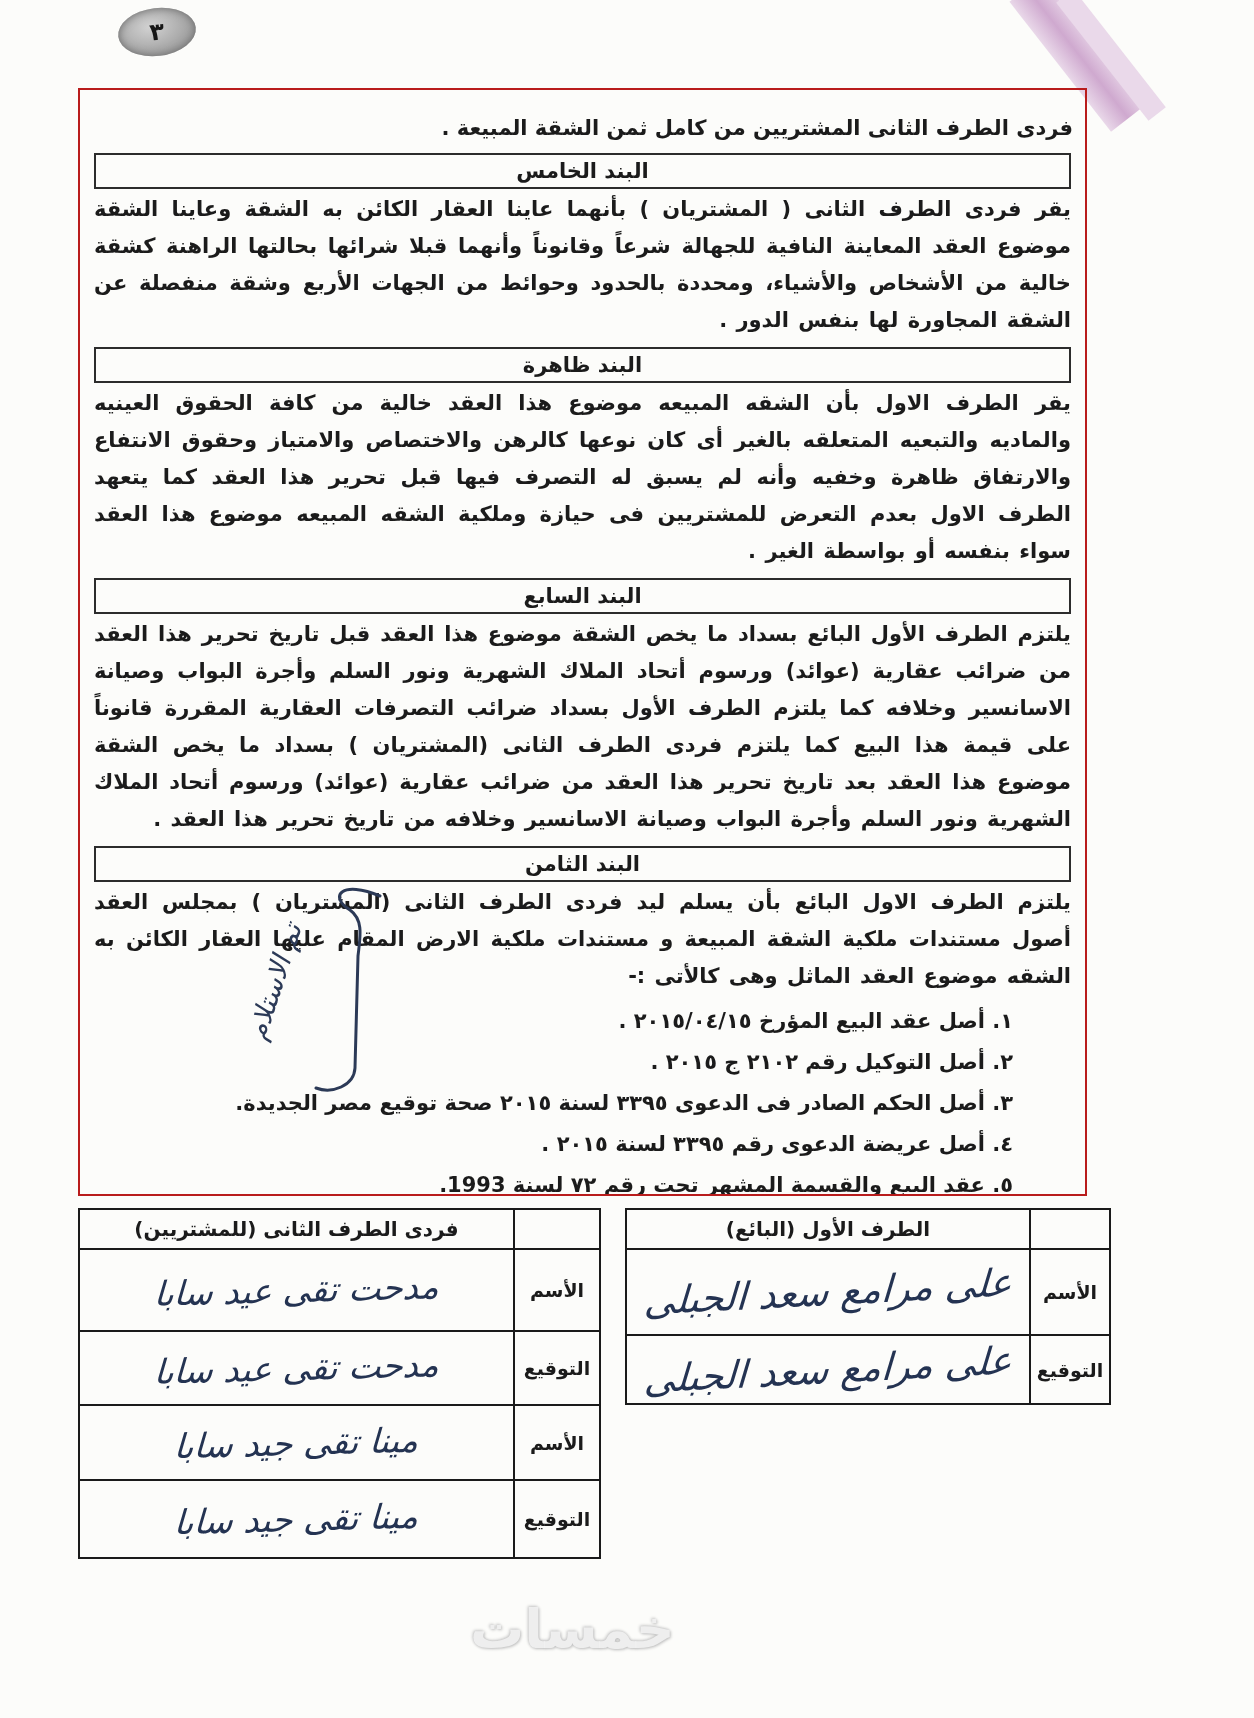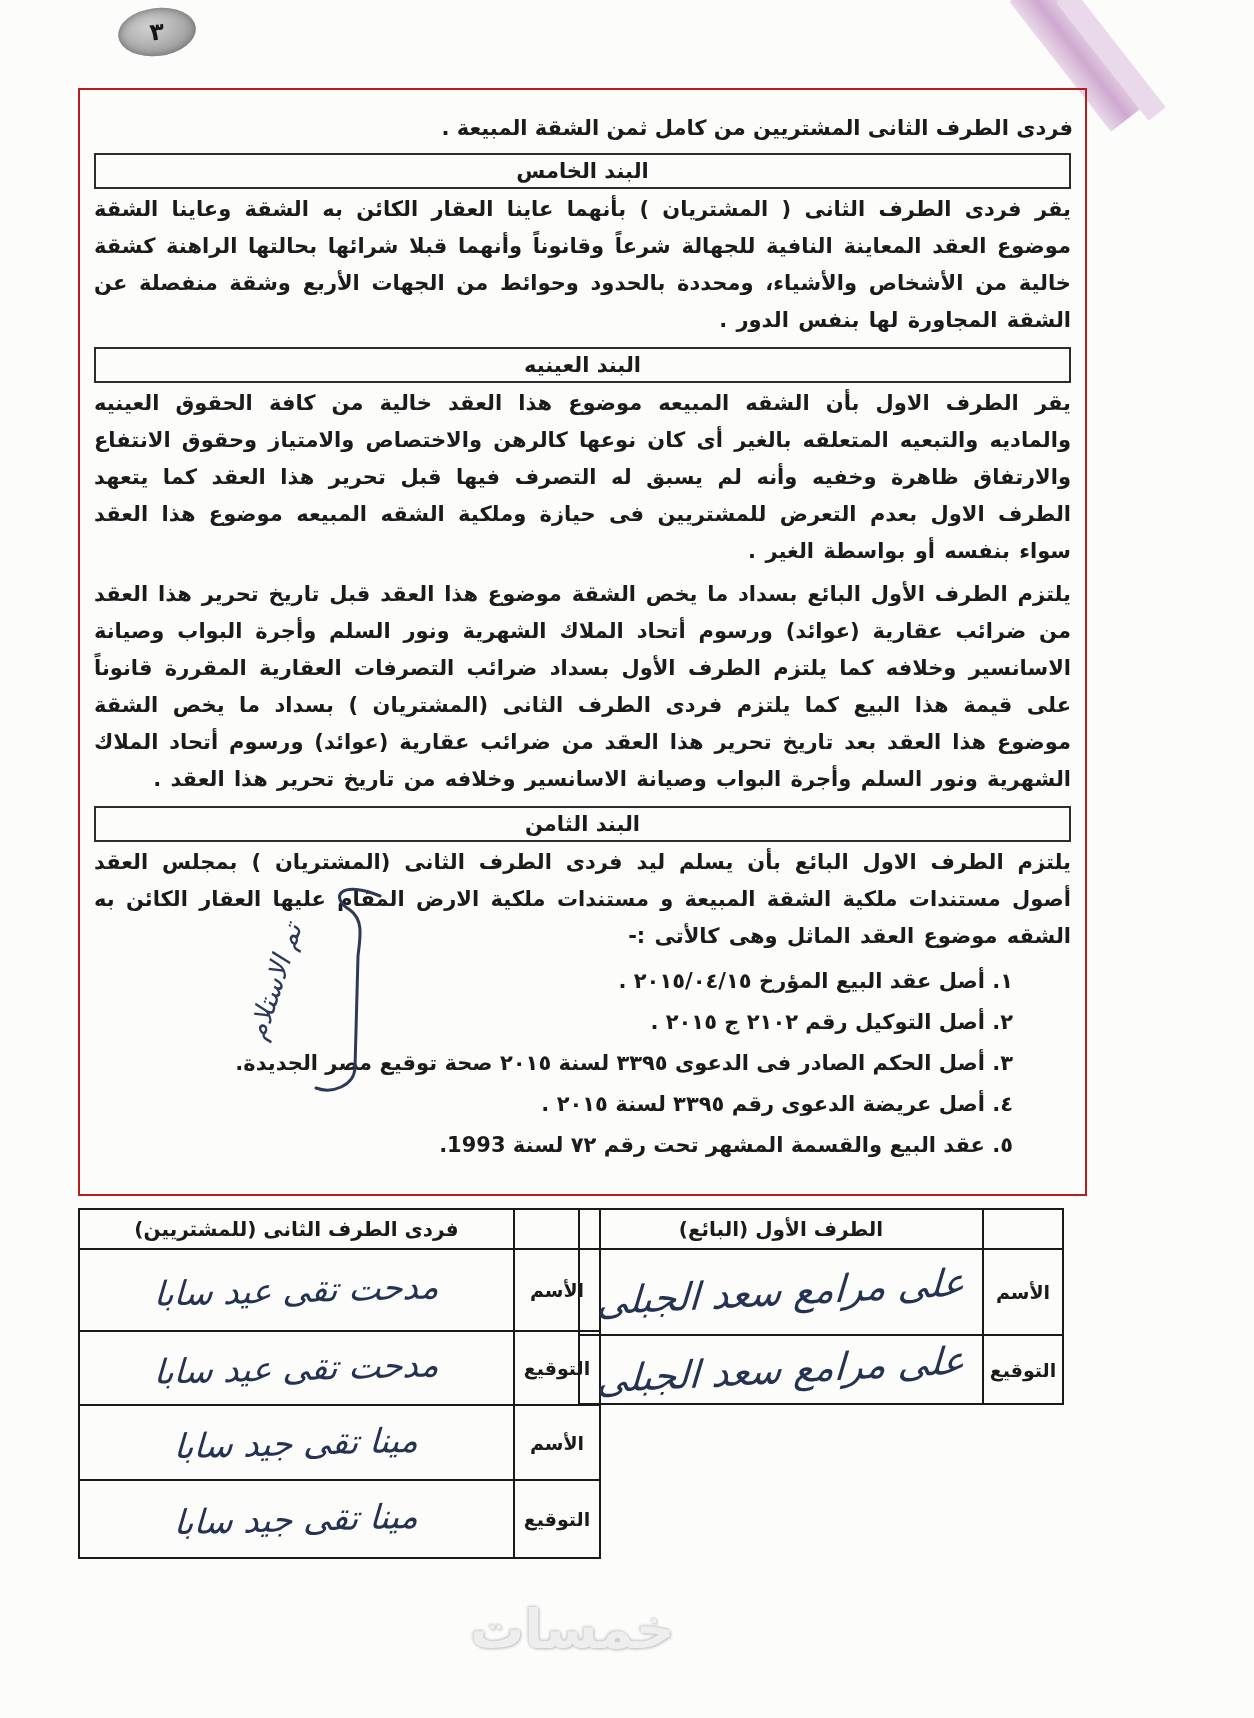--- a/index.html
+++ b/index.html
@@ -100,21 +100,21 @@
     border-collapse: collapse;
     table-layout: fixed;
     background: transparent;
   }
   table.sig-table td {
     border: 2px solid #1a1a1a;
     padding: 0;
     vertical-align: middle;
   }
   .buyers-table { left: 78px; top: 1208px; width: 523px; }
-  .seller-table { left: 578px; top: 1208px; width: 486px; }
+  .seller-table { left: 625px; top: 1208px; width: 486px; }
   td.hdr-cell {
     text-align: center;
     font-size: 20px; font-weight: bold;
     height: 38px;
   }
   td.label-cell {
     text-align: center;
     font-size: 19px; font-weight: bold;
   }
   td.sig-cell { text-align: center; }
@@ -149,23 +149,24 @@
   <div class="pink-strip-1"></div>
   <div class="pink-strip-2"></div>
 
   <div class="main-box">
 
     <div class="intro-line">فردى الطرف الثانى المشتريين من كامل ثمن الشقة المبيعة .</div>
 
     <div class="section-title">البند الخامس</div>
     <div class="para">يقر فردى الطرف الثانى ( المشتريان ) بأنهما عاينا العقار الكائن به الشقة وعاينا الشقة موضوع العقد المعاينة النافية للجهالة شرعاً وقانوناً وأنهما قبلا شرائها بحالتها الراهنة كشقة خالية من الأشخاص والأشياء، ومحددة بالحدود وحوائط من الجهات الأربع وشقة منفصلة عن الشقة المجاورة لها بنفس الدور .</div>
 
-    <div class="section-title">البند العينيه</div>
+    <div class="section-title">البند ظاهرة</div>
     <div class="para">يقر الطرف الاول بأن الشقه المبيعه موضوع هذا العقد خالية من كافة الحقوق العينيه والماديه والتبعيه المتعلقه بالغير أى كان نوعها كالرهن والاختصاص والامتياز وحقوق الانتفاع والارتفاق ظاهرة وخفيه وأنه لم يسبق له التصرف فيها قبل تحرير هذا العقد كما يتعهد الطرف الاول بعدم التعرض للمشتريين فى حيازة وملكية الشقه المبيعه موضوع هذا العقد سواء بنفسه أو بواسطة الغير .</div>
 
+    <div class="section-title">البند السابع</div>
     <div class="para">يلتزم الطرف الأول البائع بسداد ما يخص الشقة موضوع هذا العقد قبل تاريخ تحرير هذا العقد من ضرائب عقارية (عوائد) ورسوم أتحاد الملاك الشهرية ونور السلم وأجرة البواب وصيانة الاسانسير وخلافه كما يلتزم الطرف الأول بسداد ضرائب التصرفات العقارية المقررة قانوناً على قيمة هذا البيع كما يلتزم فردى الطرف الثانى (المشتريان ) بسداد ما يخص الشقة موضوع هذا العقد بعد تاريخ تحرير هذا العقد من ضرائب عقارية (عوائد) ورسوم أتحاد الملاك الشهرية ونور السلم وأجرة البواب وصيانة الاسانسير وخلافه من تاريخ تحرير هذا العقد .</div>
 
     <div class="section-title">البند الثامن</div>
     <div class="para">يلتزم الطرف الاول البائع بأن يسلم ليد فردى الطرف الثانى (المشتريان ) بمجلس العقد أصول مستندات ملكية الشقة المبيعة و مستندات ملكية الارض المقام عليها العقار الكائن به الشقه موضوع العقد الماثل وهى كالأتى :-</div>
 
     <div class="doc-list">
       <div class="list-item">١. أصل عقد البيع المؤرخ ٢٠١٥/٠٤/١٥ .</div>
       <div class="list-item">٢. أصل التوكيل رقم ٢١٠٢ ج ٢٠١٥ .</div>
       <div class="list-item">٣. أصل الحكم الصادر فى الدعوى ٣٣٩٥ لسنة ٢٠١٥ صحة توقيع مصر الجديدة.</div>
       <div class="list-item">٤. أصل عريضة الدعوى رقم ٣٣٩٥ لسنة ٢٠١٥ .</div>

